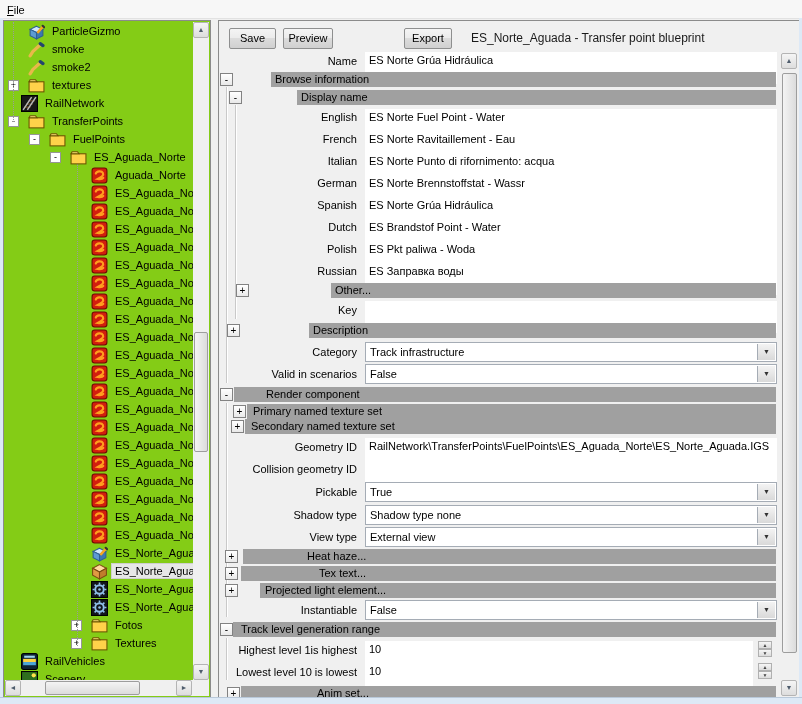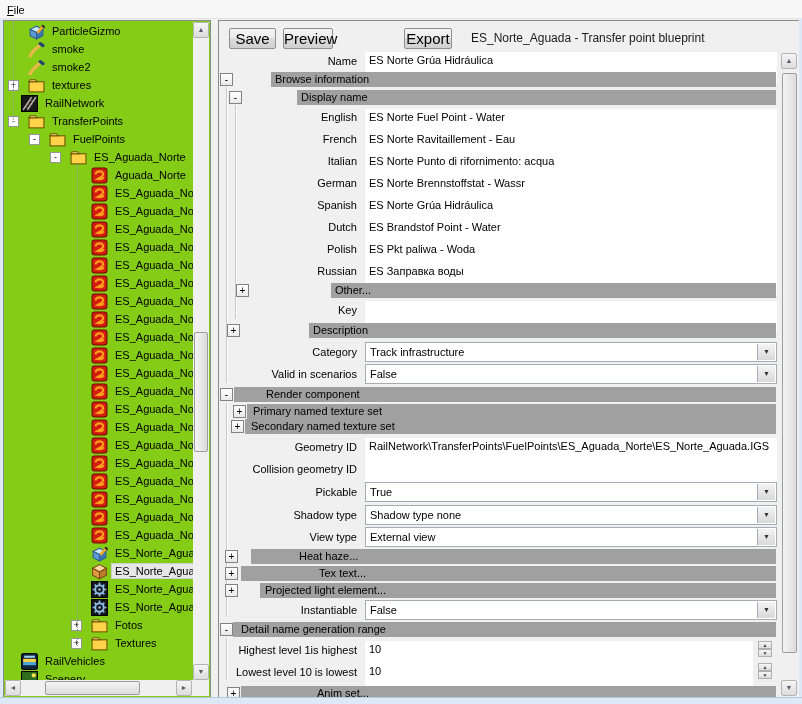--- a/index.html
+++ b/index.html
@@ -47,21 +47,21 @@
   .sb-btn{position:absolute;width:16px;height:16px;background:linear-gradient(#f5f5f5,#dddddd);border:1px solid #b4b4b4;border-radius:2px;box-sizing:border-box;color:#50holder;}
   .sb-btn span{display:block;font-size:7px;line-height:14px;text-align:center;color:#4f5d6d;}
   .sb-thumb{position:absolute;background:linear-gradient(90deg,#f4f4f4,#dcdcdc);border:1px solid #9d9d9d;border-radius:2px;box-sizing:border-box;}
   .sb-thumb.h{background:linear-gradient(#f4f4f4,#dcdcdc);}
   .tree-vscroll{position:absolute;right:1px;top:1px;width:16px;bottom:17px;background:#f0f0f0;}
   .tree-hscroll{position:absolute;left:1px;right:1px;bottom:1px;height:16px;background:#f0f0f0;}
   .prop-vscroll{position:absolute;left:562px;top:32px;width:17px;bottom:4px;background:#f0f0f0;}
 
   
   .prop-panel{position:absolute;left:218px;top:20px;width:581px;height:680px;background:#f0f0f0;border-top:1px solid #8b8b8b;border-left:1px solid #8b8b8b;box-sizing:border-box;overflow:hidden;}
-  .btn{position:absolute;top:7px;height:21px;border:1px solid #8e8f8f;border-radius:2px;background:linear-gradient(#f4f4f4,#ececec 45%,#dddddd 46%,#d0d0d0);font-size:15px;text-align:center;line-height:19px;color:#000;box-sizing:border-box;}
+  .btn{position:absolute;top:7px;height:21px;border:1px solid #8e8f8f;border-radius:2px;background:linear-gradient(#f4f4f4,#ececec 45%,#dddddd 46%,#d0d0d0);font-size:11px;text-align:center;line-height:19px;color:#000;box-sizing:border-box;}
   .panel-title{position:absolute;left:252px;top:10px;font-size:12px;color:#1a1a1a;white-space:nowrap;}
 
   .pbar{position:absolute;right:23px;height:15px;background:#a0a0a0;font-size:11px;line-height:15px;color:#000;white-space:nowrap;box-sizing:border-box;}
   .pexp{position:absolute;width:13px;height:13px;border:1px solid #828282;background:linear-gradient(#ffffff,#e9e9e9);font-size:10px;line-height:11px;text-align:center;color:#000;box-sizing:border-box;}
   .prow{position:absolute;left:0;width:558px;height:18px;}
   .plabel{display:inline-block;width:142px;text-align:right;padding-right:4px;box-sizing:border-box;font-size:11px;line-height:18px;color:#000;white-space:nowrap;}
   .pfield{position:absolute;left:146px;right:0;top:1px;height:32px;background:#fff;font-size:11px;line-height:16px;padding:0 4px;white-space:nowrap;overflow:hidden;}
   .combo{border:1px solid #a5acb5;height:18px;top:0;line-height:18px;padding-right:20px;}
   .combo-btn{position:absolute;right:1px;top:1px;width:17px;bottom:1px;background:linear-gradient(#f3f3f3,#d9d9d9);border-left:1px solid #a5acb5;text-align:center;}
   .combo-btn span{font-size:7px;line-height:16px;color:#333;display:block;}
@@ -795,37 +795,37 @@
           </span></span>
     </div>
     <div class="prow" style="top:506px;">
       <span class="plabel">View type</span>
       <span class="pfield combo"><span>External view</span><span class="combo-btn">
             <span>▼</span>
           </span></span>
     </div>
 
     <div class="pexp" style="left:6px;top:529px;">+</div>
-    <div class="pbar" style="top:528px;left:32px;padding-left:48px;">Heat haze...</div>
+    <div class="pbar" style="top:528px;left:24px;padding-left:64px;">Heat haze...</div>
 
     <div class="pexp" style="left:6px;top:546px;">+</div>
     <div class="pbar" style="top:545px;left:22px;padding-left:78px;">Tex text...</div>
 
     <div class="pexp" style="left:6px;top:563px;">+</div>
     <div class="pbar" style="top:562px;left:22px;padding-left:5px;margin-left:19px;">Projected light element...</div>
 
     <div class="prow" style="top:579px;">
       <span class="plabel">Instantiable</span>
       <span class="pfield combo"><span>False</span><span class="combo-btn">
             <span>▼</span>
           </span></span>
     </div>
 
     <div class="pexp" style="left:1px;top:602px;">-</div>
-    <div class="pbar" style="top:601px;left:14px;padding-left:8px;">Detail name generation range</div>
+    <div class="pbar" style="top:601px;left:14px;padding-left:8px;">Track level generation range</div>
 
     <div class="prow" style="top:619px;">
       <span class="plabel">Highest level 1is highest</span>
       <span class="pfield spinfield">10</span>
       <span class="spin">
           <div class="up">
             <span>▲</span>
           </div>
           <div class="dn">
             <span>▼</span>

